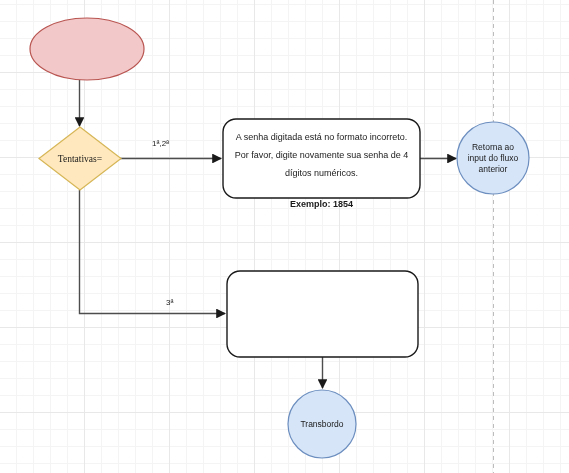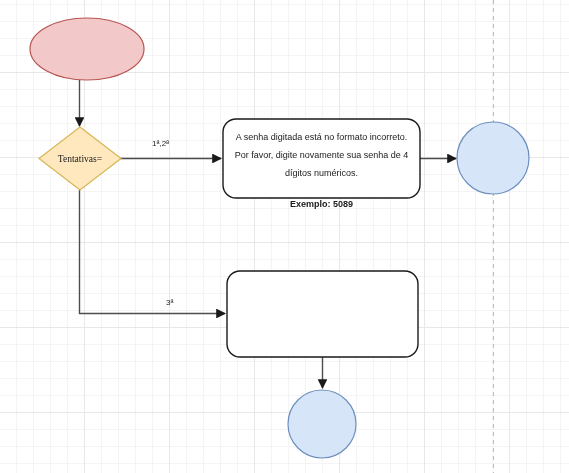--- a/index.html
+++ b/index.html
@@ -108,23 +108,31 @@
     <circle cx="322" cy="424" r="34" fill="#d6e5f8" stroke="#6c8ebf" stroke-width="1.2"></circle>
   </svg>
 
 
   <div class="node-label diamond-label" style="left:40px; top:148px; width:80px; height:21px;">
     <span>Tentativas=</span>
   </div>
 
   <div class="box-text" style="left:233px; top:128px; width:177px;">
     <span>A senha digitada está no formato incorreto. Por favor, digite novamente sua senha de 4 dígitos numéricos.</span>
-    <span class="emph">Exemplo: 5089</span>
+    <span class="emph">Exemplo: 1854</span>
+  </div>
+
+  <div class="node-label circle-label" style="left:457px; top:127px; width:72px; height:62px; flex-direction:column;">
+    <span>Retorna ao</span>
+    <span>input do fluxo</span>
+    <span>anterior</span>
   </div>
 
 
-
+  <div class="node-label circle-label" style="left:288px; top:413px; width:68px; height:22px;">
+    <span>Transbordo</span>
+  </div>
 
   <div class="edge-label" style="left:152px; top:139px;">1ª,2ª</div>
 
   <div class="edge-label" style="left:166px; top:282px;margin-top:16px;">3ª</div>
 
 </div>
 
 </body></html>

